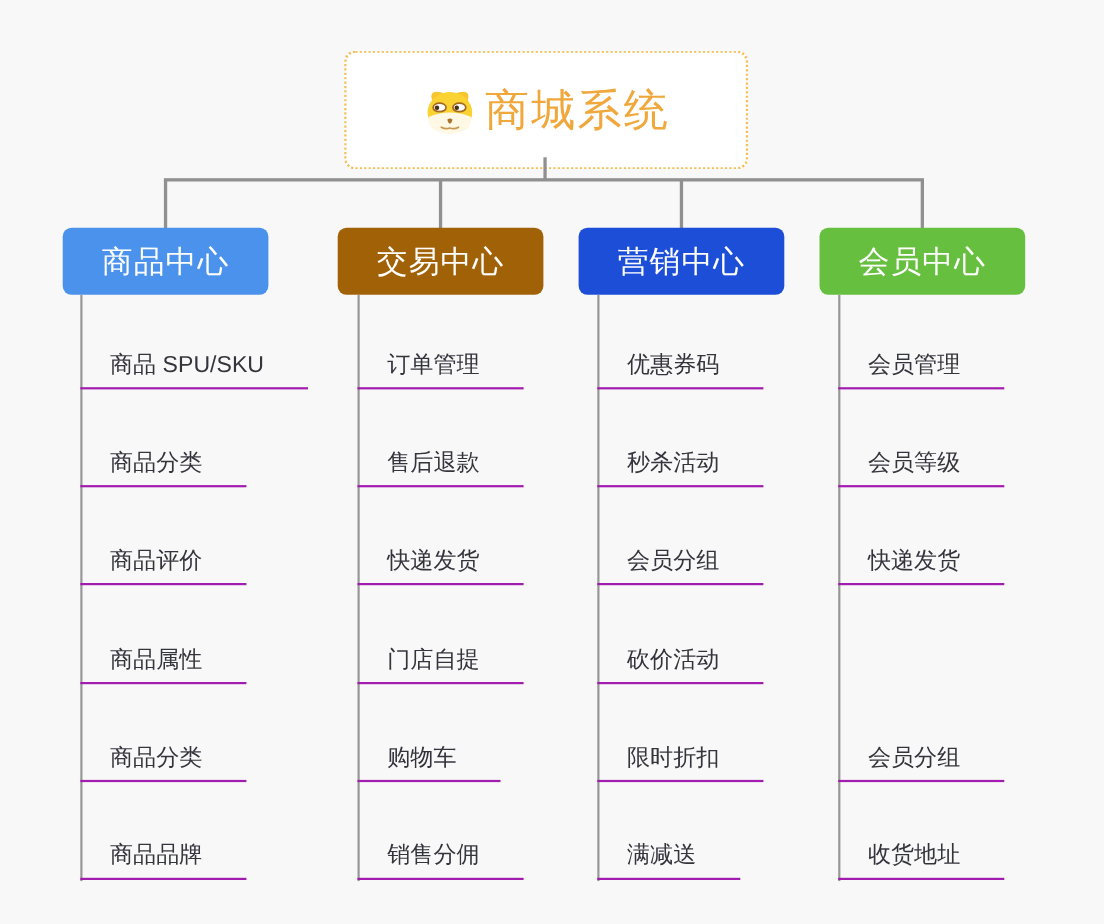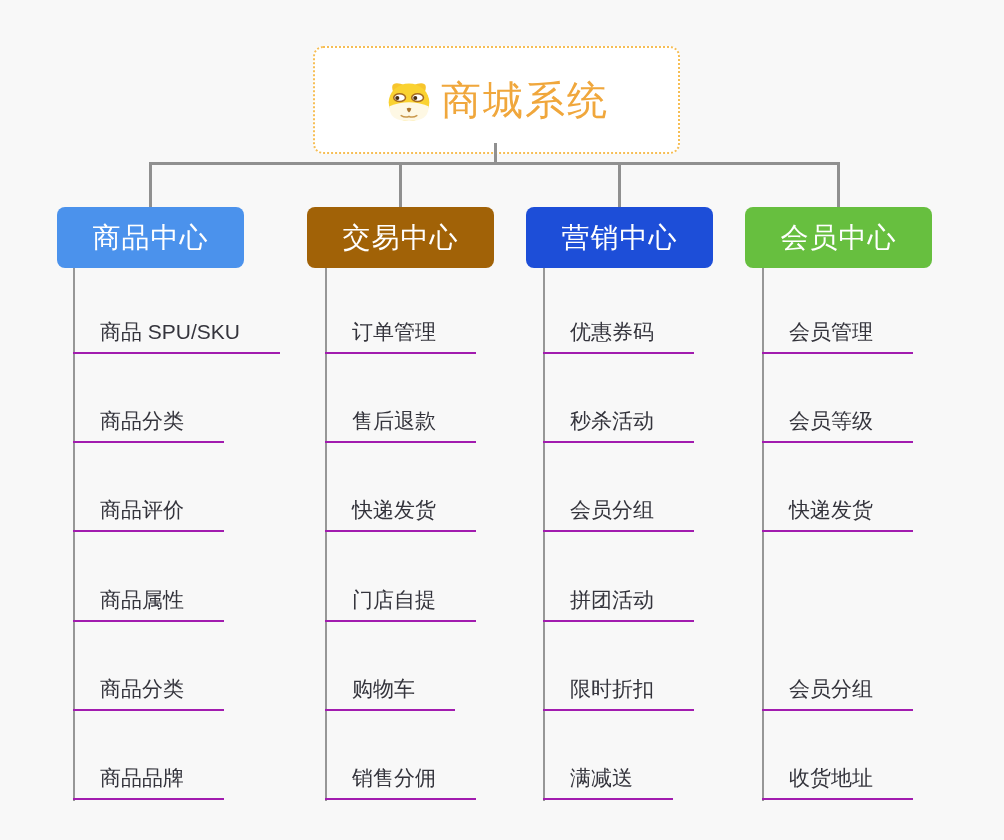--- a/index.html
+++ b/index.html
@@ -86,21 +86,21 @@
   <div class="item c1 r0">订单管理</div>
   <div class="item c1 r1">售后退款</div>
   <div class="item c1 r2">快递发货</div>
   <div class="item c1 r3">门店自提</div>
   <div class="item c1 r4">购物车</div>
   <div class="item c1 r5">销售分佣</div>
 
   <div class="item c2 r0">优惠券码</div>
   <div class="item c2 r1">秒杀活动</div>
   <div class="item c2 r2">会员分组</div>
-  <div class="item c2 r3">拼团活动</div>
+  <div class="item c2 r3">砍价活动</div>
   <div class="item c2 r5">满减送</div>
   <div class="item c2 r4">限时折扣</div>
 
   <div class="item c3 r0">会员管理</div>
   <div class="item c3 r1">会员等级</div>
   <div class="item c3 r2">快递发货</div>
   <div class="item c3 r4">会员分组</div>
   <div class="item c3 r5">收货地址</div>
 
 </div>

